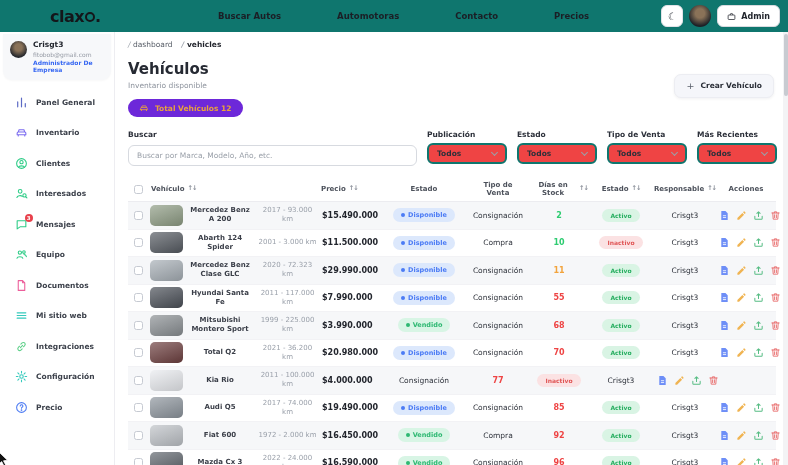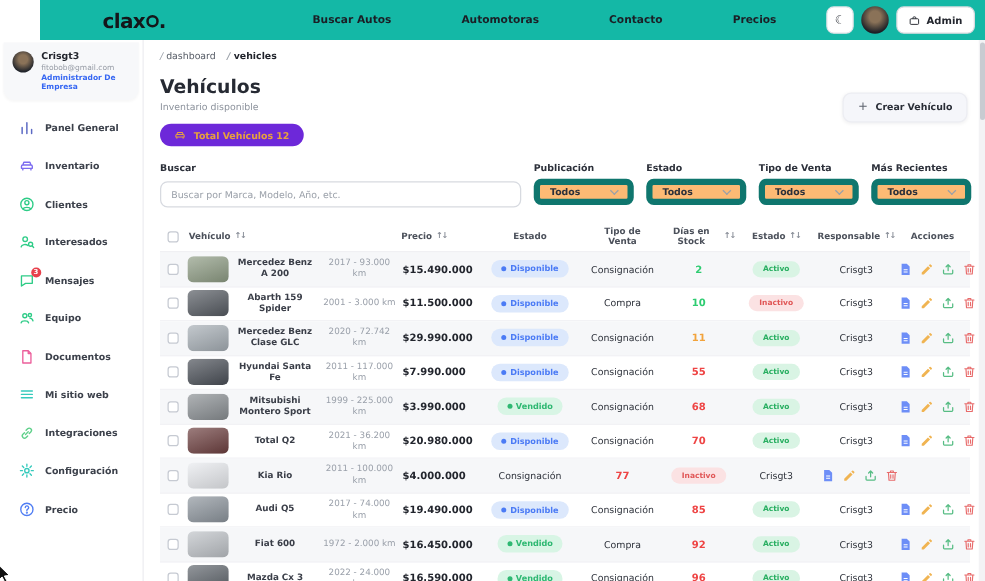--- a/index.html
+++ b/index.html
@@ -1,21 +1,21 @@
 <!DOCTYPE html>
 <html><head>
 <meta charset="utf-8">
 <style>
   * { margin:0; padding:0; box-sizing:border-box; }
   html,body { background:#fff; }
   body { font-family:"DejaVu Sans","Liberation Sans",sans-serif; }
   .screen { position:relative; width:788px; height:465px; overflow:hidden; background:#fff; }
 
   
-  .topbar { position:absolute; top:0; left:0; right:0; height:32px; background:#14b8a6; display:flex; align-items:center;margin-left:32px; }
+  .topbar { position:absolute; top:0; left:0; right:0; height:32px; background:#0f766e; display:flex; align-items:center; }
   .logo { display:flex; align-items:center; margin-left:50px; font-weight:bold; font-size:16px; color:#14161a; letter-spacing:-0.5px; }
   .logo .ring { width:10px; height:10px; border:2.4px solid #14161a; border-radius:50%; display:inline-block; margin:2px 0 0 1px; }
   .nav { position:absolute; left:218px; top:0; height:32px; display:flex; align-items:center; gap:56px; }
   .nav .navitem { font-size:8.5px; font-weight:bold; color:#1b1e25; cursor:pointer; }
   .top-right { position:absolute; right:8px; top:5px; display:flex; align-items:center; gap:6px; }
   .icon-btn { width:22px; height:22px; background:#fff; border:1px solid #e2e3e8; border-radius:6px; display:flex; align-items:center; justify-content:center; font-size:10px; color:#2c3038; cursor:pointer; }
   .tavatar { width:22px; height:22px; border-radius:50%; background:radial-gradient(circle at 50% 38%, #8a7258 26%, #1d2026 72%); cursor:pointer; }
   .admin-btn { height:22px; background:#fff; border:1px solid #d9dbe0; border-radius:6px; display:flex; align-items:center; gap:5px; padding:0 9px; font-size:8px; font-weight:bold; color:#23262e; cursor:pointer; }
   .admin-btn svg { width:9px; height:9px; }
 
@@ -44,21 +44,21 @@
   .total-badge { margin-top:9px; display:inline-flex; align-items:center; gap:6px; background:#6d28d9; color:#e9a23b; font-size:7.5px; font-weight:bold; padding:4px 11px; border-radius:11px; }
   .total-badge svg { width:10px; height:10px; }
   .create-btn { position:absolute; top:42px; right:14px; display:flex; align-items:center; gap:6px; background:#f5f6fa; border:1px solid #ecedf2; border-radius:7px; padding:6px 11px; font-size:7.5px; font-weight:bold; color:#2a2e37; box-shadow:0 1px 3px rgba(20,22,30,.06); cursor:pointer; }
   .create-btn .plus { color:#5d636e; font-size:9.5px; font-weight:normal; line-height:1; }
 
   
   .filters { display:flex; gap:10px; margin-top:13px; }
   .flabel { font-size:7.5px; font-weight:bold; color:#2c303a; margin-bottom:4px; }
   .search-input { width:289px; height:21px; border:1px solid #d7dae0; border-radius:6px; padding:0 8px; font-size:7.5px; color:#2c303a; outline:none; font-family:inherit; }
   .search-input::placeholder { color:#9aa0a9; }
-  .fselect { width:80px; height:21px; border:5px solid #0f766e; border-radius:6px; background:#fdba74; display:flex; align-items:center; justify-content:space-between; padding:0 8px; font-size:7.5px; font-weight:600; color:#2c303a; cursor:pointer; }
+  .fselect { width:80px; height:21px; border:2px solid #0f766e; border-radius:6px; background:#ef4444; display:flex; align-items:center; justify-content:space-between; padding:0 8px; font-size:7.5px; font-weight:600; color:#2c303a; cursor:pointer; }
   .chev { width:5px; height:5px; border-right:1.3px solid #9aa0a9; border-bottom:1.3px solid #9aa0a9; transform:rotate(45deg); margin-top:-3px; }
 
   
   .table { margin-top:11px; }
   .thead, .trow { display:grid; grid-template-columns:20px 170px 64px 84px 64px 58px 66px 62px 1fr; align-items:center; }
   .thead { height:25px; border-bottom:1px solid #ececf0; }
   .th { font-size:7px; color:#4c515b; font-weight:600; display:flex; align-items:center; justify-content:center; gap:3px; line-height:1.2; text-align:center; cursor:pointer; }
   .th.left { justify-content:flex-start; padding-left:3px; }
   .th .narrow { width:34px; display:inline-block; }
   .sort { color:#8a8f99; font-size:6.5px; letter-spacing:-1px; }
@@ -372,21 +372,21 @@
               </span>
             </div>
           </div>
 
           <div class="trow">
             <div class="cellcb">
               <span class="cb"></span>
             </div>
             <div class="veh">
               <span class="thumb" style="background-color: rgb(86, 91, 98);"></span>
-              <span class="vname">Abarth 159 Spider</span>
+              <span class="vname">Abarth 124 Spider</span>
               <span class="vdetail">2001 - 3.000 km</span>
             </div>
             <div class="price">$11.500.000</div>
             <div class="pillwrap">
               <span class="pill pill-disponible">Disponible</span>
             </div>
             <div class="sale">Compra</div>
             <div class="days days-green">10</div>
             <div class="pillwrap">
               <span class="state state-inactivo">Inactivo</span>
@@ -418,21 +418,21 @@
             </div>
           </div>
 
           <div class="trow">
             <div class="cellcb">
               <span class="cb"></span>
             </div>
             <div class="veh">
               <span class="thumb" style="background-color: rgb(167, 175, 182);"></span>
               <span class="vname">Mercedez Benz Clase GLC</span>
-              <span class="vdetail">2020 - 72.742 km</span>
+              <span class="vdetail">2020 - 72.323 km</span>
             </div>
             <div class="price">$29.990.000</div>
             <div class="pillwrap">
               <span class="pill pill-disponible">Disponible</span>
             </div>
             <div class="sale">Consignación</div>
             <div class="days days-orange">11</div>
             <div class="pillwrap">
               <span class="state state-activo">Activo</span>
             </div>

